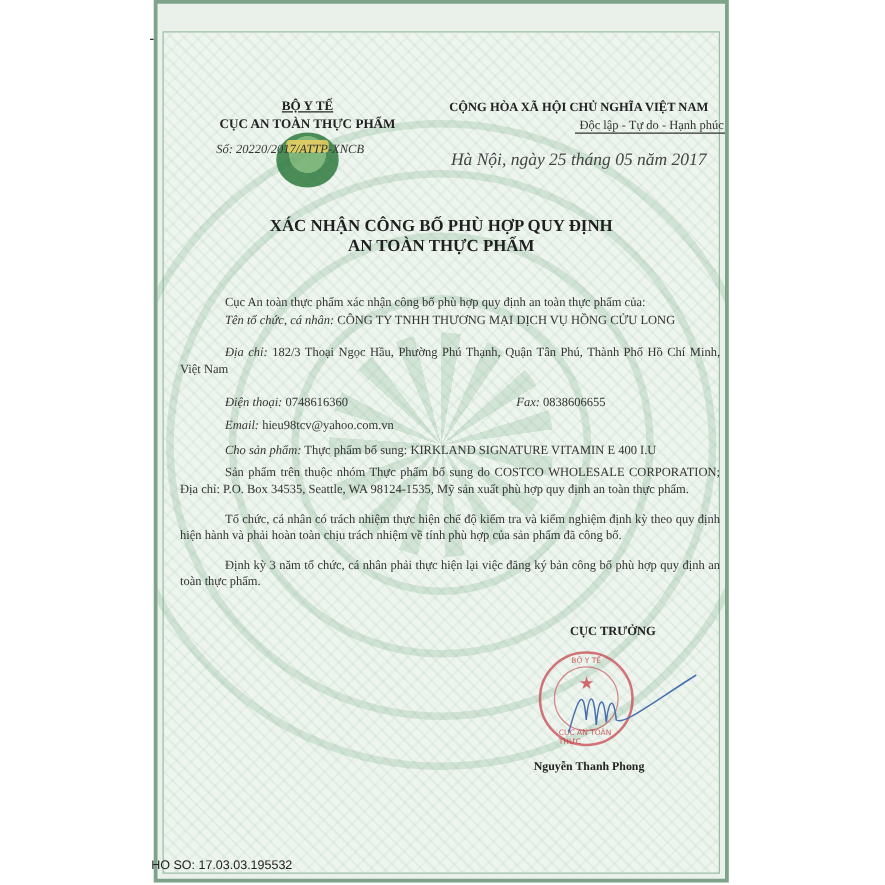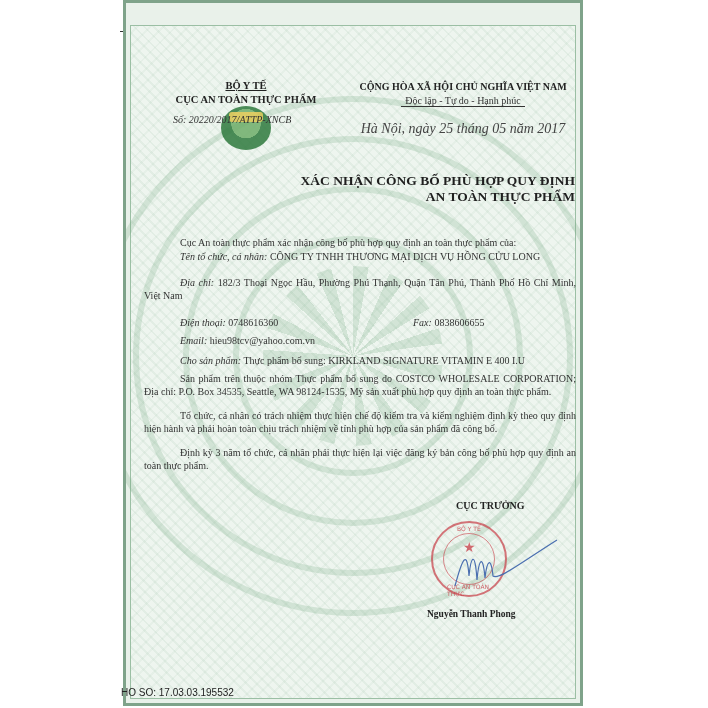--- a/index.html
+++ b/index.html
@@ -46,24 +46,24 @@
     .logo {
       position: absolute; left: 90px; top: 80px; width: 50px; height: 44px; border-radius: 50%;
       background: radial-gradient(circle at 50% 40%, #6fae6a 0 40%, #2f7a3e 41% 100%);
       opacity: 0.85;
     }
     .logo::after {
       content: ""; position: absolute; left: 8px; top: 6px; width: 34px; height: 10px;
       background: #e6c84a; border-radius: 3px; opacity: 0.9;
     }
     .hdr-right { left: 212px; width: 240px; top: 55px; text-align: center; font-size: 10px; font-weight: bold; color: #222; }
-    .motto { left: 212px; width: 240px; top: 69px; text-align: center; font-size: 10px; color: #333; }
+    .motto { left: 212px; width: 240px; top: 69px; text-align: right; font-size: 10px; color: #333; }
     .motto span { border-bottom: 1px solid #333; padding: 0 4px; }
     .date-line { left: 212px; width: 240px; top: 95px; text-align: center; font-size: 14px; font-style: italic; color: #444; }
-    .title { left: 0; right: 0; top: 147px; text-align: right; font-size: 13.5px; font-weight: bold; line-height: 16px; color: #1f1f1f; }
+    .title { left: 0; right: 0; top: 147px; text-align: center; font-size: 13.5px; font-weight: bold; line-height: 16px; color: #1f1f1f; }
     .body-text { left: 13px; width: 432px; font-size: 10px; line-height: 12.6px; color: #333; white-space: normal; text-align: justify; }
     .indent { text-indent: 36px; }
     .it { font-style: italic; }
     .para-intro { top: 211px; }
     .para-org { top: 225px; }
     .para-addr { top: 251px; }
     .para-phone { top: 291px; }
     .para-fax { top: 291px; left: 282px; width: auto; }
     .para-email { top: 309px; }
     .para-product { top: 329px; }

